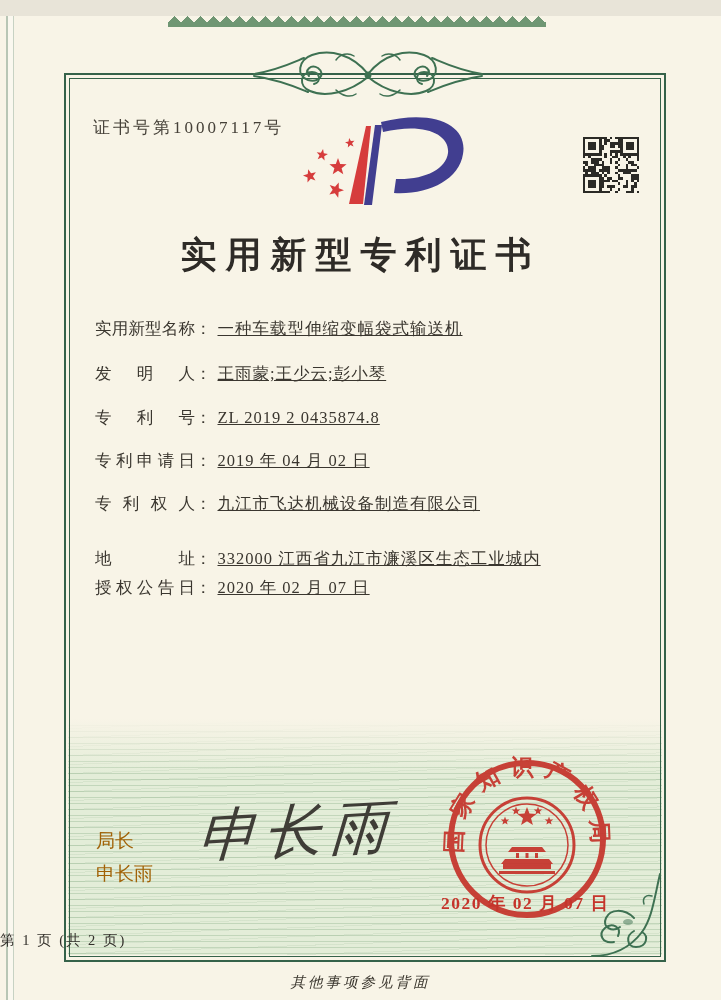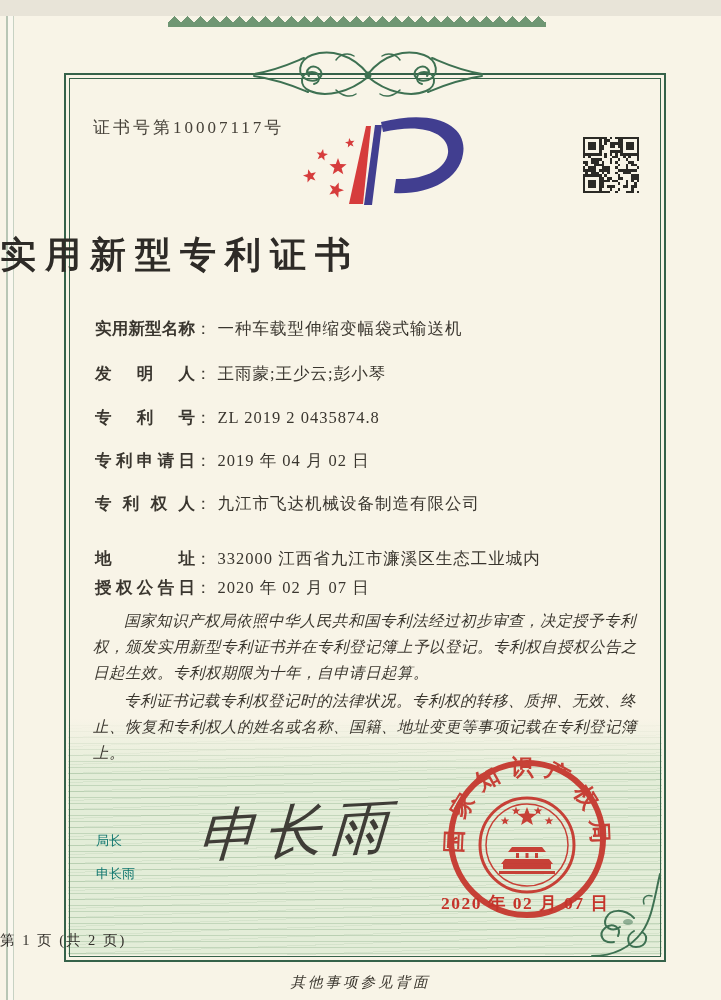--- a/index.html
+++ b/index.html
@@ -28,32 +28,32 @@
   .band{position:absolute;left:68px;top:703px;width:594px;height:236px;
         background:var(--band);}
   .band::before{content:"";position:absolute;inset:0;
         background:repeating-linear-gradient(180deg,rgba(118,160,118,.30) 0 1px,transparent 1px 6px),
                    repeating-linear-gradient(178deg,rgba(118,160,118,.12) 0 1px,transparent 1px 9px);}
   .band::after{content:"";position:absolute;left:0;top:0;right:0;height:55px;
         background:linear-gradient(180deg,var(--paper),rgba(248,244,231,0));}
   .cert-no{position:absolute;left:93px;top:100px;font-size:17px;letter-spacing:3px;color:#454038;}
   .logo{position:absolute;left:288px;top:96px;}
   .qr{position:absolute;left:572px;top:110px;}
-  .title{position:absolute;left:0;right:0;top:215px;margin:0;
+  .title{position:absolute;left:0;right:0;top:215px;margin:0;text-align:center;
          font-size:36px;font-weight:bold;letter-spacing:9px;color:#2e2b27;}
   .frow{position:absolute;left:95px;width:560px;height:24px;font-size:16.5px;color:#3a362f;white-space:nowrap;}
-  .flabel{display:inline-block;width:100px;text-align:justify;text-align-last:justify;font-weight:bold;}
+  .flabel{display:inline-block;width:100px;text-align:justify;text-align-last:justify;}
   .fcolon{display:inline-block;margin-right:6px;}
-  .fvalue{letter-spacing:1px;}
+  .fvalue{letter-spacing:1px;text-decoration:underline;}
   .pair2{position:absolute;left:255px;top:0;}
   .pair2 .flabel{width:auto;text-align:left;text-align-last:auto;}
   .paras{position:absolute;left:93px;top:590px;width:554px;font-size:15.5px;line-height:26px;
          color:#3b372f;font-style:italic;}
   .paras p{margin:2px 0;text-indent:2em;letter-spacing:.5px;}
-  .director{position:absolute;left:96px;top:808px;font-size:13px;line-height:33px;color:#0f766e;z-index:3;}
+  .director{position:absolute;left:96px;top:808px;font-size:19px;line-height:33px;color:#a16207;z-index:3;}
   .autograph{position:absolute;left:198px;top:776px;width:240px;font-size:58px;color:#3f3d37;
          font-style:italic;letter-spacing:8px;transform:rotate(-3deg) skewX(-6deg);z-index:3;
          font-family:"DejaVu Serif","Liberation Serif",serif;}
   .seal{position:absolute;left:437px;top:733px;z-index:4;opacity:.93;}
   .seal-date{position:absolute;left:441px;top:875px;font-size:17.5px;letter-spacing:1.5px;
          color:var(--red);font-weight:bold;z-index:5;}
   .page-no{position:absolute;left:0;right:0;top:915px;font-size:14.5px;
          letter-spacing:2px;color:#33302b;z-index:3;}
   .back-note{position:absolute;left:0;right:0;top:957px;text-align:center;font-size:14.5px;
          letter-spacing:3px;color:#3b372f;font-style:italic;}
@@ -284,24 +284,20 @@
   <div class="frow" style="top:477px">
     <span class="flabel">专利权人</span><span class="fcolon">：</span><span class="fvalue">九江市飞达机械设备制造有限公司</span>
   </div>
   <div class="frow" style="top:532px">
     <span class="flabel">地址</span><span class="fcolon">：</span><span class="fvalue">332000 江西省九江市濂溪区生态工业城内</span>
   </div>
   <div class="frow" style="top:561px">
     <span class="flabel">授权公告日</span><span class="fcolon">：</span><span class="fvalue">2020 年 02 月 07 日</span>
   </div>
 
-  <div class="paras">
-    <p>国家知识产权局依照中华人民共和国专利法经过初步审查，决定授予专利权，颁发实用新型专利证书并在专利登记簿上予以登记。专利权自授权公告之日起生效。专利权期限为十年，自申请日起算。</p>
-    <p>专利证书记载专利权登记时的法律状况。专利权的转移、质押、无效、终止、恢复和专利权人的姓名或名称、国籍、地址变更等事项记载在专利登记簿上。</p>
-  </div>
 
   <div class="director">
     <div>局长</div>
     <div>申长雨</div>
   </div>
 
   <div class="autograph">申长雨</div>
 
   <svg class="seal" width="180" height="180" viewBox="-90 -90 180 180">
     <circle cx="0" cy="0" r="76" fill="none" stroke="#c5342b" stroke-width="6"></circle>

